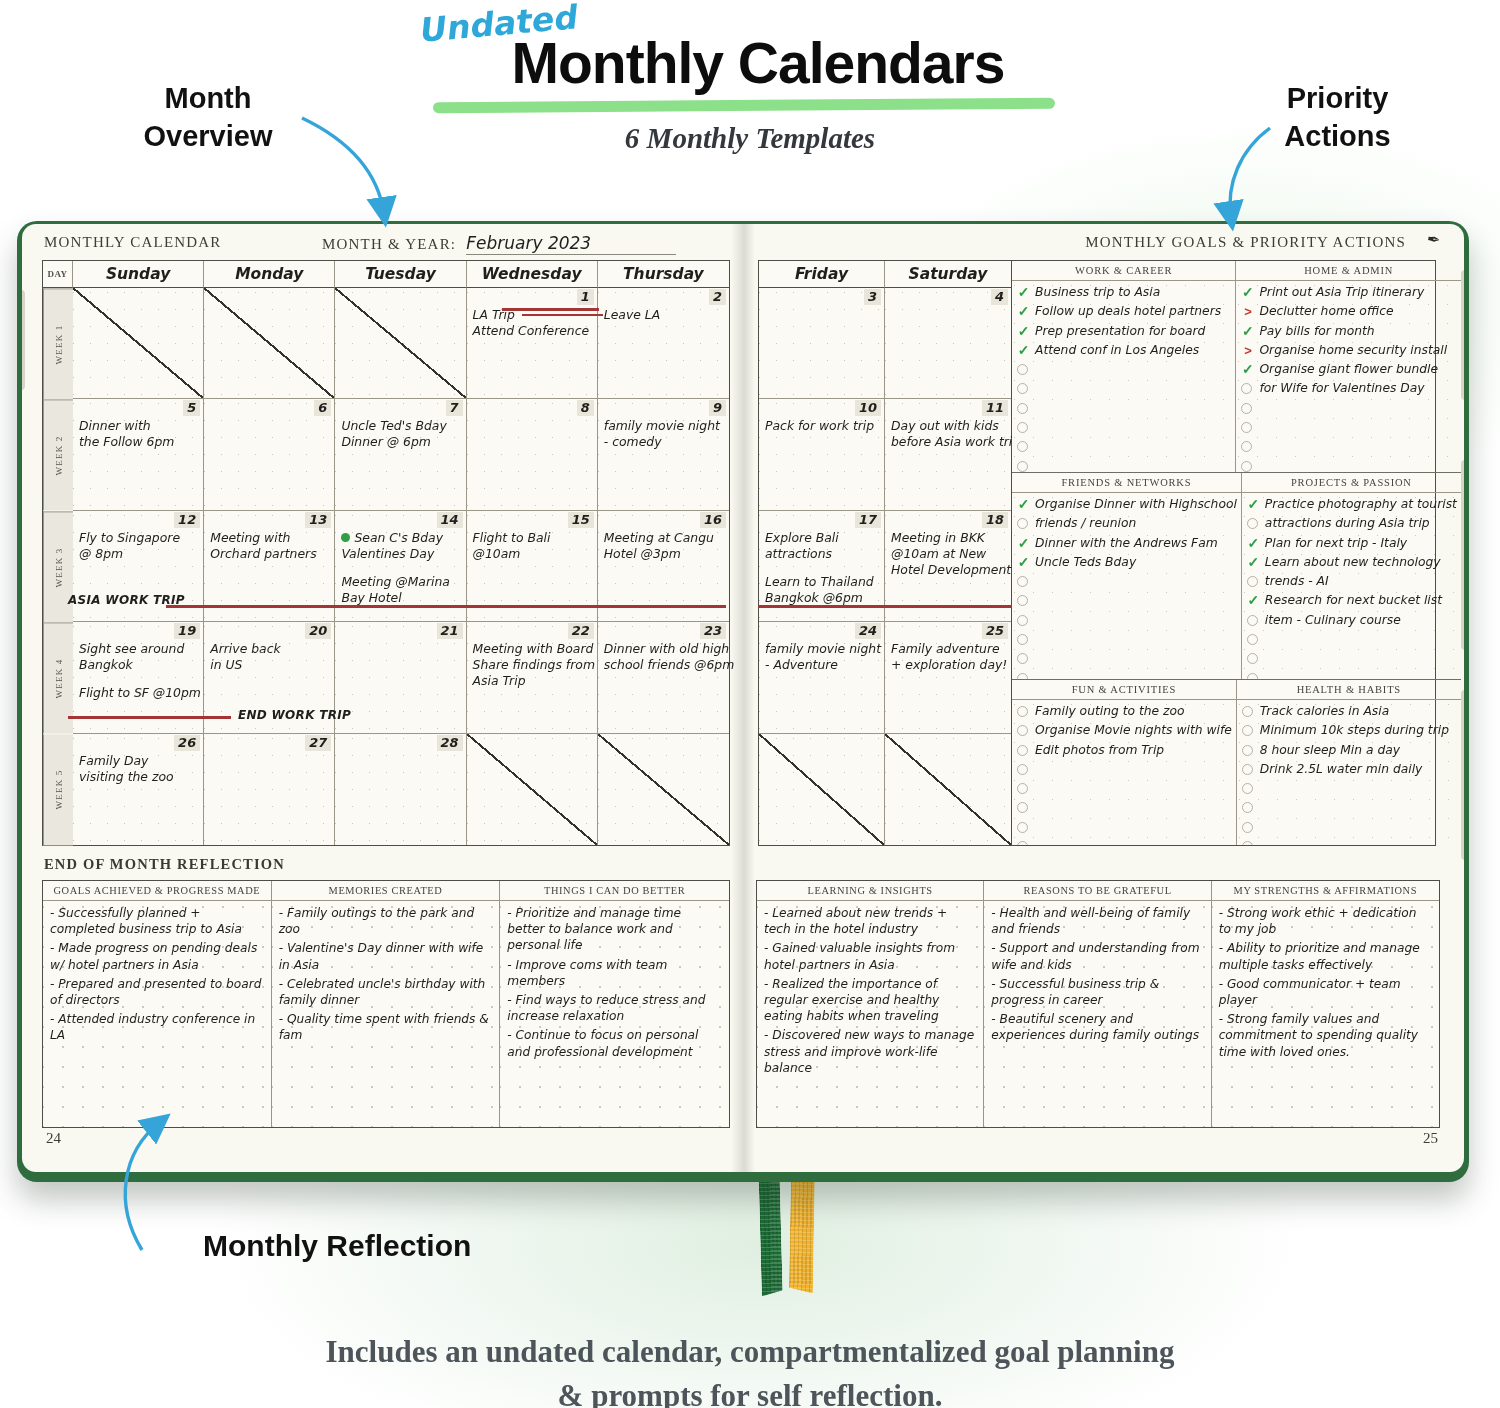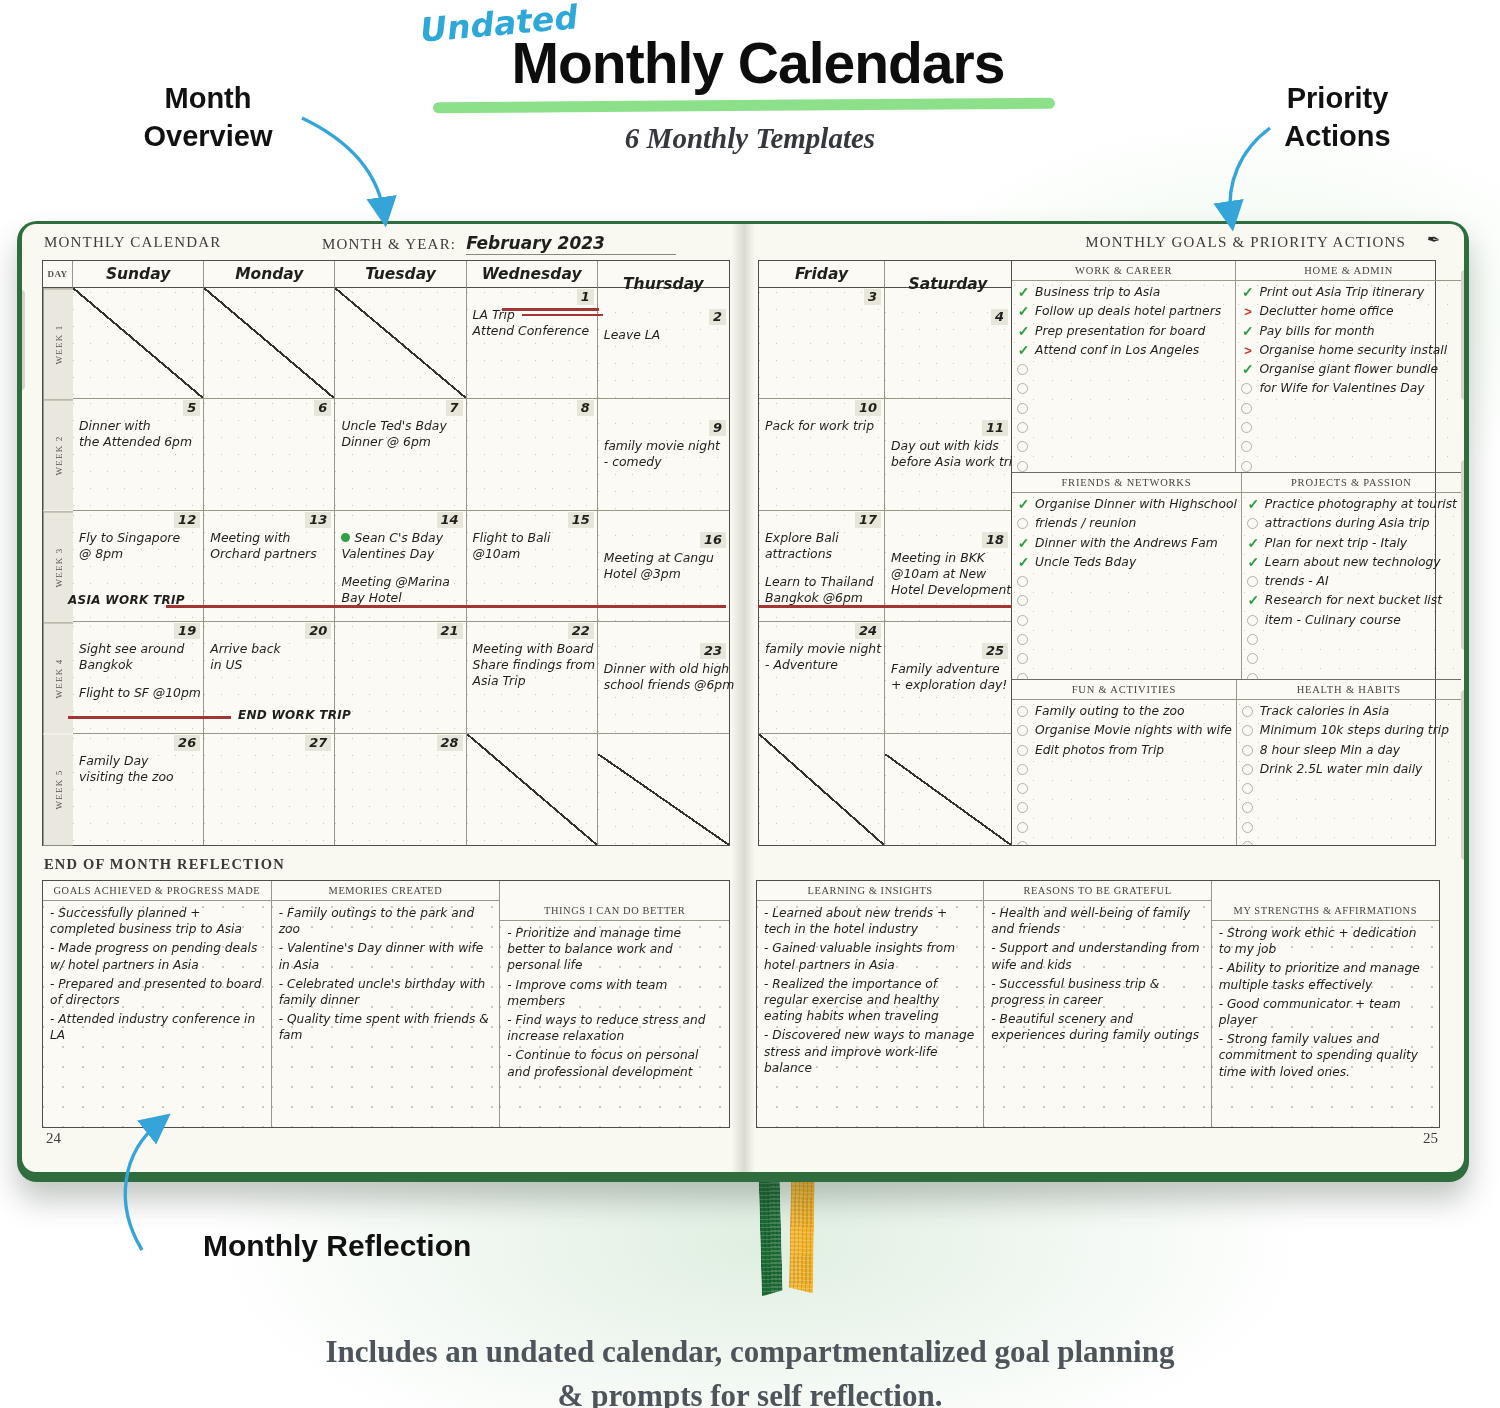--- a/index.html
+++ b/index.html
@@ -37,41 +37,41 @@
   .page { position:absolute; top:0; height:100%; width:720px; }
   .page.left { left:0; } .page.right { left:722px; }
 
   .edge-tab { position:absolute; width:9px; background:#d7d4c8; border-radius:4px; z-index:0; }
 
   
   .pg-label { position:absolute; font-family:"Liberation Serif",serif; font-size:15px;
     letter-spacing:1.2px; color:#3d3d38; }
   .my-wrap { position:absolute; left:300px; top:9px; display:flex; align-items:baseline; gap:10px; }
   .my-value { display:inline-block; width:210px; border-bottom:1px solid #8a887d;
-    font-size:17px; font-weight:700; padding-bottom:1px; }
+    font-size:17px; font-weight:400; padding-bottom:1px; }
   .pen-icon { position:absolute; right:24px; top:6px; font-size:16px; color:#2a2a26; transform:rotate(8deg); }
 
   
   .cal { position:absolute; top:36px; height:586px; display:grid; border:1.6px solid #4e4e48;
     background:#fbfaf4; grid-template-rows:27px repeat(5, 1fr); }
   #cal-left { left:20px; width:688px; grid-template-columns:30px repeat(5, 1fr); }
   #cal-right { left:14px; width:254px; grid-template-columns:repeat(2, 1fr); }
   .hcell { border-bottom:1.6px solid #4e4e48; border-right:1px solid #9a9789;
     display:flex; align-items:center; justify-content:center;
     font-size:15.5px; font-weight:600; }
   .hcell.corner { font-family:"Liberation Serif",serif; font-style:normal; font-size:9px;
     letter-spacing:.5px; color:#55544d; }
   .wlabel { writing-mode:vertical-rl; transform:rotate(180deg); background:#eae8de;
     border-right:1px solid #9a9789; border-bottom:1px solid #9a9789;
     display:flex; align-items:center; justify-content:center;
     font-family:"Liberation Serif",serif; font-size:9px; letter-spacing:1.2px; color:#56554e; }
   .cell { position:relative; border-right:1px solid #9a9789; border-bottom:1px solid #9a9789;
     background-image:radial-gradient(circle, #c9c6b7 0.9px, rgba(0,0,0,0) 1px);
     background-size:17px 17px; background-position:9px 13px; overflow:visible; }
-  .lastc { border-right:none !important;margin-top:20px; } .lastr { border-bottom:none !important; }
+  .lastc { border-right:none !important; } .lastr { border-bottom:none !important; }
   .cell.crossed { background-image:
       linear-gradient(to top right, rgba(0,0,0,0) calc(50% - 1px), #33332e calc(50% - 1px), #33332e calc(50% + 1px), rgba(0,0,0,0) calc(50% + 1px)),
       radial-gradient(circle, #c9c6b7 0.9px, rgba(0,0,0,0) 1px);
     background-size:100% 100%, 17px 17px; background-position:0 0, 9px 13px; }
   .date { position:absolute; top:1px; right:3px; background:#e8e6da; padding:0 4px;
     font-size:13px; font-weight:600; line-height:16px; }
   .lines { position:absolute; left:6px; right:2px; top:19px; }
   .line { font-size:12.4px; line-height:16px; font-weight:500; white-space:nowrap;
     display:flex; align-items:center; }
   .sp { height:12px; }
@@ -209,21 +209,21 @@
               </div>
             </div>
             <div class="wlabel">WEEK 2</div>
             <div class="cell">
               <span class="date hand">5</span>
               <div class="lines">
                 <div class="line hand">
                   <span>Dinner with</span>
                 </div>
                 <div class="line hand">
-                  <span>the Attended 6pm</span>
+                  <span>the Follow 6pm</span>
                 </div>
               </div>
             </div>
             <div class="cell">
               <span class="date hand">6</span>
             </div>
             <div class="cell">
               <span class="date hand">7</span>
               <div class="lines">
                 <div class="line hand">

